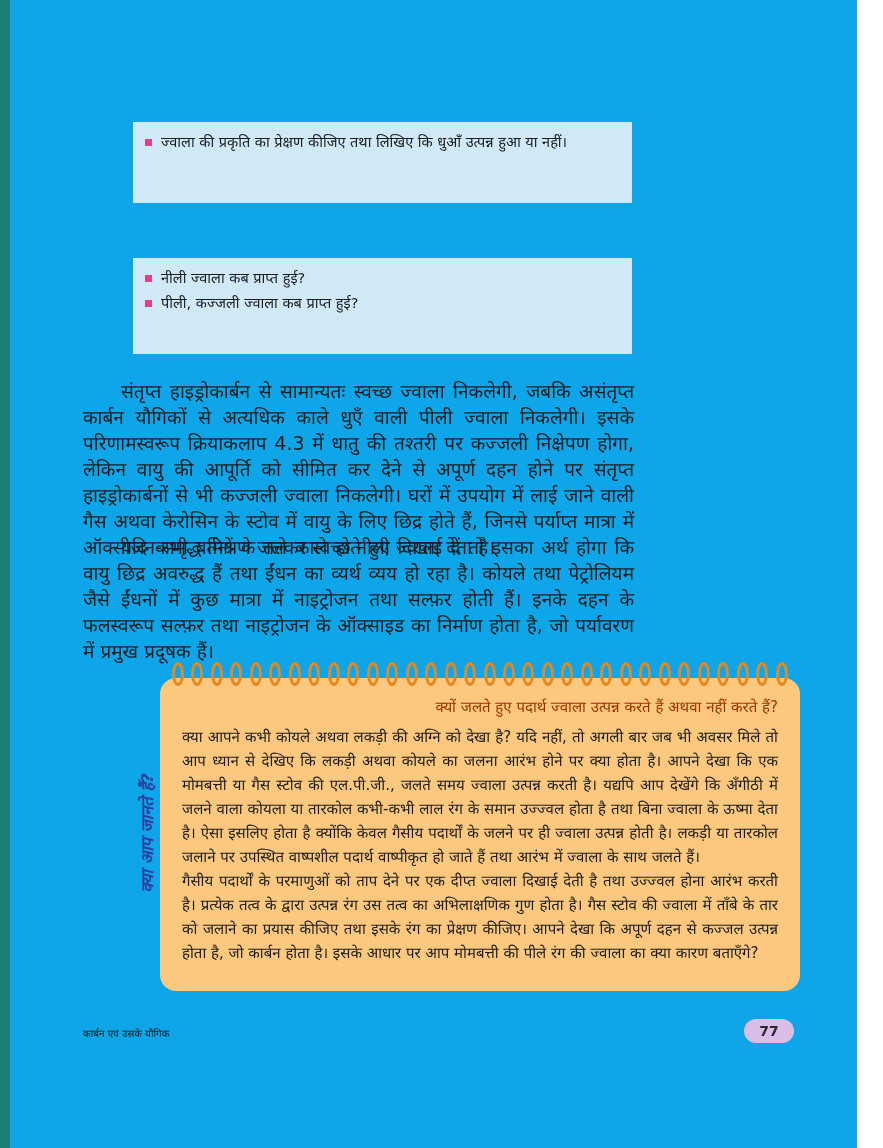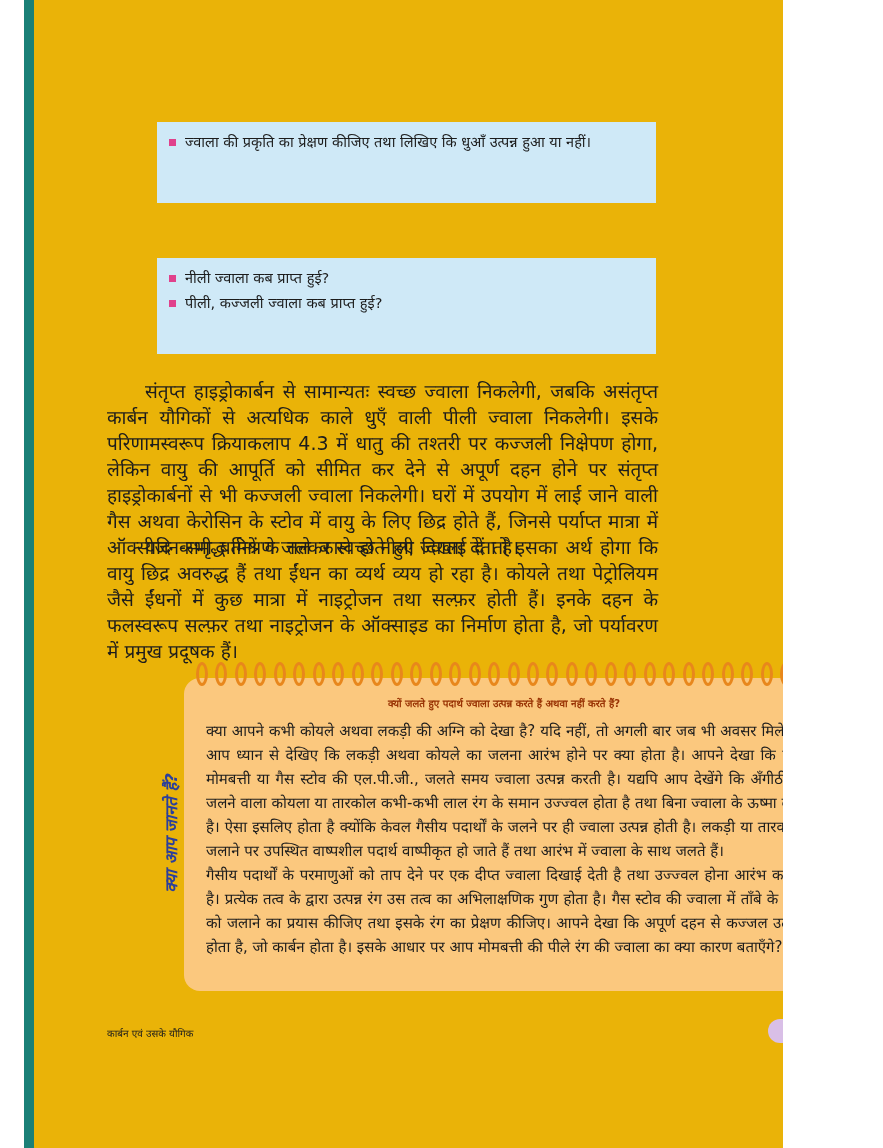--- a/index.html
+++ b/index.html
@@ -1,20 +1,19 @@
 <!DOCTYPE html>
 <html style="--edge-strip: #1b8077; --activity-box-bg: #cfe9f7; --bullet-square: #e0418c; --activity-heading-bg: #f9ef7d; --activity-heading-text: #1673b1; --know-box-bg: #fbc87e; --coil: #e8871c; --know-box-title: #993304; --side-label: #2b3f9c; --page-badge-bg: #d9bfe7; --text: #1c1c1c;"><head>
 <meta charset="utf-8">
 <style>
   html,body { margin:0; padding:0; background:#ffffff; }
   .page {
-    position:relative; width:759px; height:1148px; background:#eab308;
+    position:relative; width:857px; height:1148px; background:#0ea5e9;
     font-family:"DejaVu Sans", sans-serif; color:var(--text, #1c1c1c);
     overflow:hidden;
-    margin-left:24px;
   }
   .spine { position:absolute; left:0; top:0; width:10px; height:1148px; background:var(--edge-strip); }
 
   .bluebox {
     position:absolute; left:133px; width:499px; background:var(--activity-box-bg);
     box-sizing:border-box; padding:9px 14px 8px 12px;
   }
   .bluebox-top { top:122px; height:81px; }
   .bluebox-44  { top:258px; height:96px; }
 
@@ -36,21 +35,21 @@
   .body-p2 { top:534px; }
 
   .coils { position:absolute; left:172px; top:662px; width:616px; display:flex; justify-content:space-between; z-index:2; }
   .coils span { width:12px; height:24px; border:3px solid var(--coil); border-radius:50%; box-sizing:border-box; background:transparent; }
 
   .knowbox {
     position:absolute; left:160px; top:678px; width:640px; height:313px;
     background:var(--know-box-bg); border-radius:16px; box-sizing:border-box;
     padding:14px 22px 12px 22px; z-index:1;
   }
-  .knowbox h3 { margin:4px 0 9px 0; text-align:center; color:var(--know-box-title); font-size:10px; font-weight:bold; }
+  .knowbox h3 { margin:4px 0 9px 0; text-align:right; color:var(--know-box-title); font-size:15px; font-weight:normal; }
   .knowbox p  { margin:0; font-size:15px; line-height:24px; text-align:justify; color:var(--text); }
 
   .side-label {
     position:absolute; left:146px; top:833px;
     transform:translate(-50%,-50%) rotate(-90deg); transform-origin:center;
     white-space:nowrap; color:var(--side-label); font-weight:bold; font-style:italic; font-size:16.5px;
     z-index:3;
   }
 
   .footer-title { position:absolute; left:83px; top:1026px; font-size:10px; color:var(--text); }

